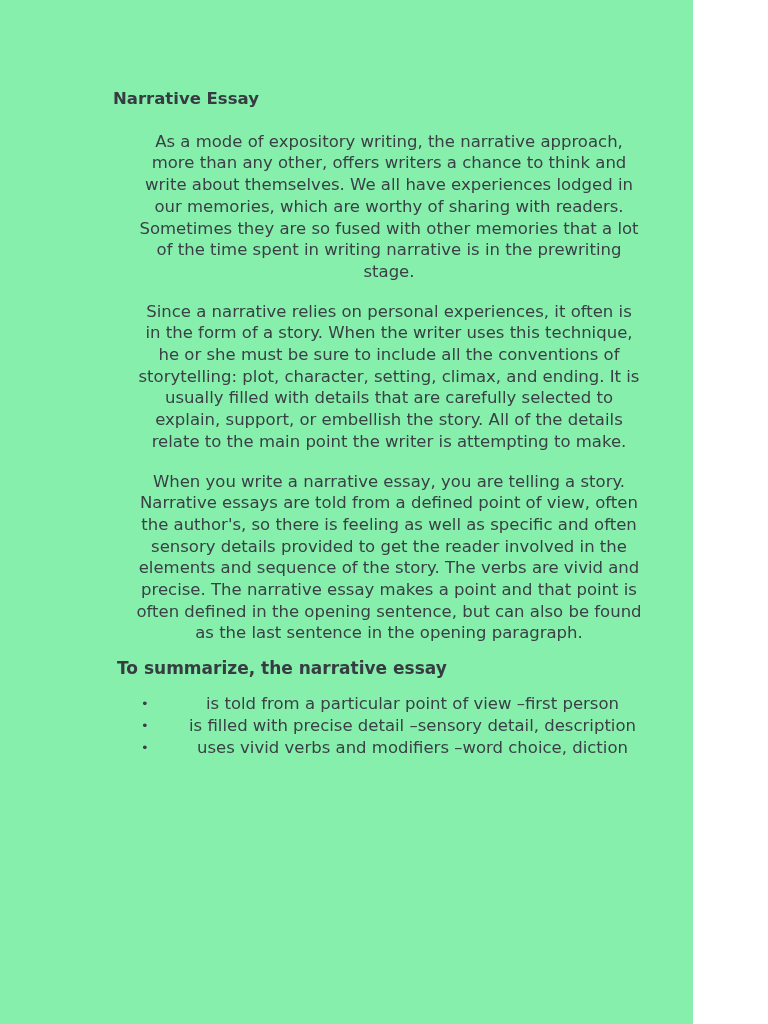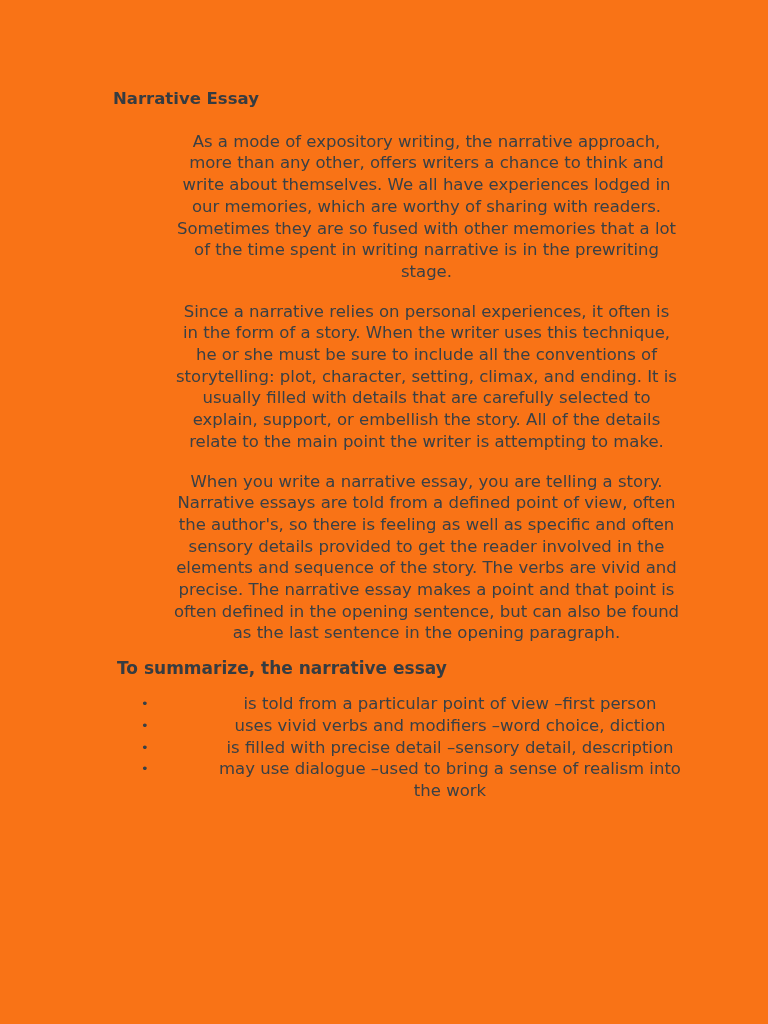--- a/index.html
+++ b/index.html
@@ -3,23 +3,23 @@
 <meta charset="utf-8">
 <style>
   html, body {
     margin: 0;
     padding: 0;
     background: #ffffff;
   }
   .page {
     position: relative;
     box-sizing: border-box;
-    width: 768px;
+    width: 693px;
     height: 1024px;
-    background: #f97316;
+    background: #86efac;
     padding: 88px 28px 0 113px;
     font-family: "DejaVu Sans", "Liberation Sans", sans-serif;
     color: #3a4045;
     font-size: 16.5px;
     line-height: 21.7px;
     overflow: hidden;
   }
   .doc-title {
     margin: 0 0 21px 0;
     font-size: 16.5px;
@@ -88,18 +88,16 @@
 sensory details provided to get the reader involved in the
 elements and sequence of the story. The verbs are vivid and
 precise. The narrative essay makes a point and that point is
 often defined in the opening sentence, but can also be found
 as the last sentence in the opening paragraph.</p>
 
   <h2 class="summary-heading">To summarize, the narrative essay</h2>
 
   <ul class="summary-list">
     <li>is told from a particular point of view –first person</li>
+    <li>is filled with precise detail –sensory detail, description</li>
     <li>uses vivid verbs and modifiers –word choice, diction</li>
-    <li>is filled with precise detail –sensory detail, description</li>
-    <li>may use dialogue –used to bring a sense of realism into
-the work</li>
   </ul>
 </div>
 
 </body></html>

